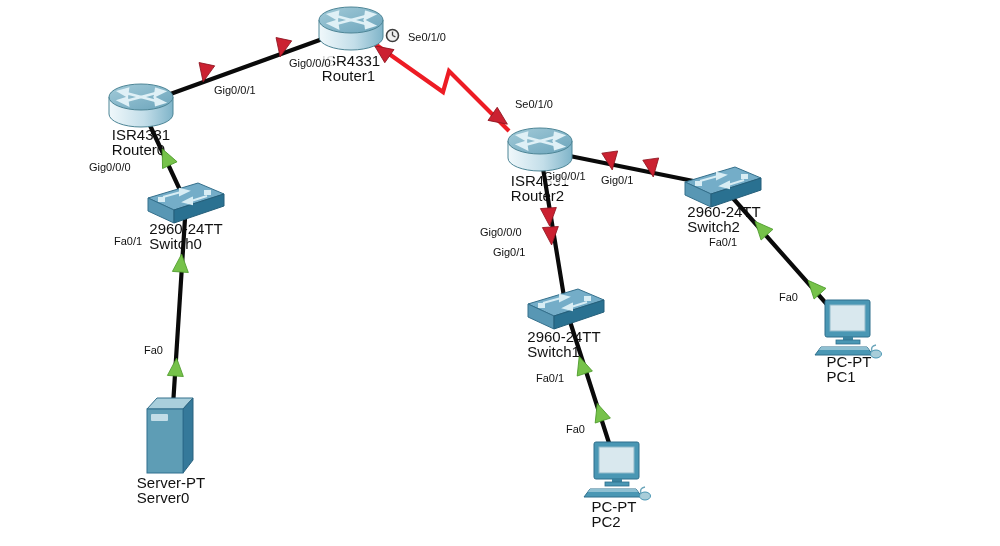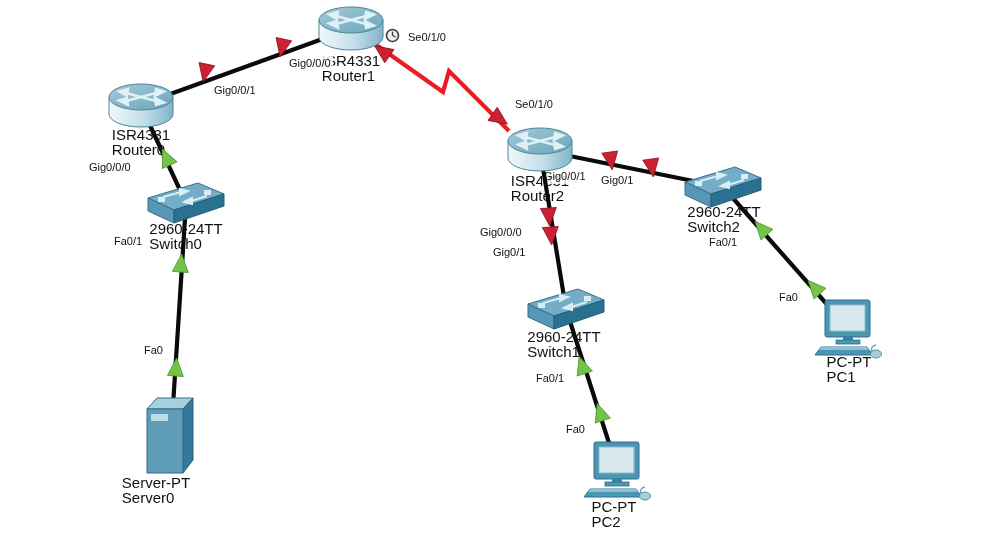--- a/index.html
+++ b/index.html
@@ -47,21 +47,21 @@
     <div>Switch0</div>
   </div>
   <div class="devlabel" style="left:564px;top:329px">
     <div>2960-24TT</div>
     <div>Switch1</div>
   </div>
   <div class="devlabel" style="left:724px;top:204px">
     <div>2960-24TT</div>
     <div>Switch2</div>
   </div>
-  <div class="devlabel" style="left:156px;top:475px">
+  <div class="devlabel" style="left:171px;top:475px">
     <div>Server-PT</div>
     <div>Server0</div>
   </div>
   <div class="devlabel" style="left:614px;top:499px">
     <div>PC-PT</div>
     <div>PC2</div>
   </div>
   <div class="devlabel" style="left:849px;top:354px">
     <div>PC-PT</div>
     <div>PC1</div>

